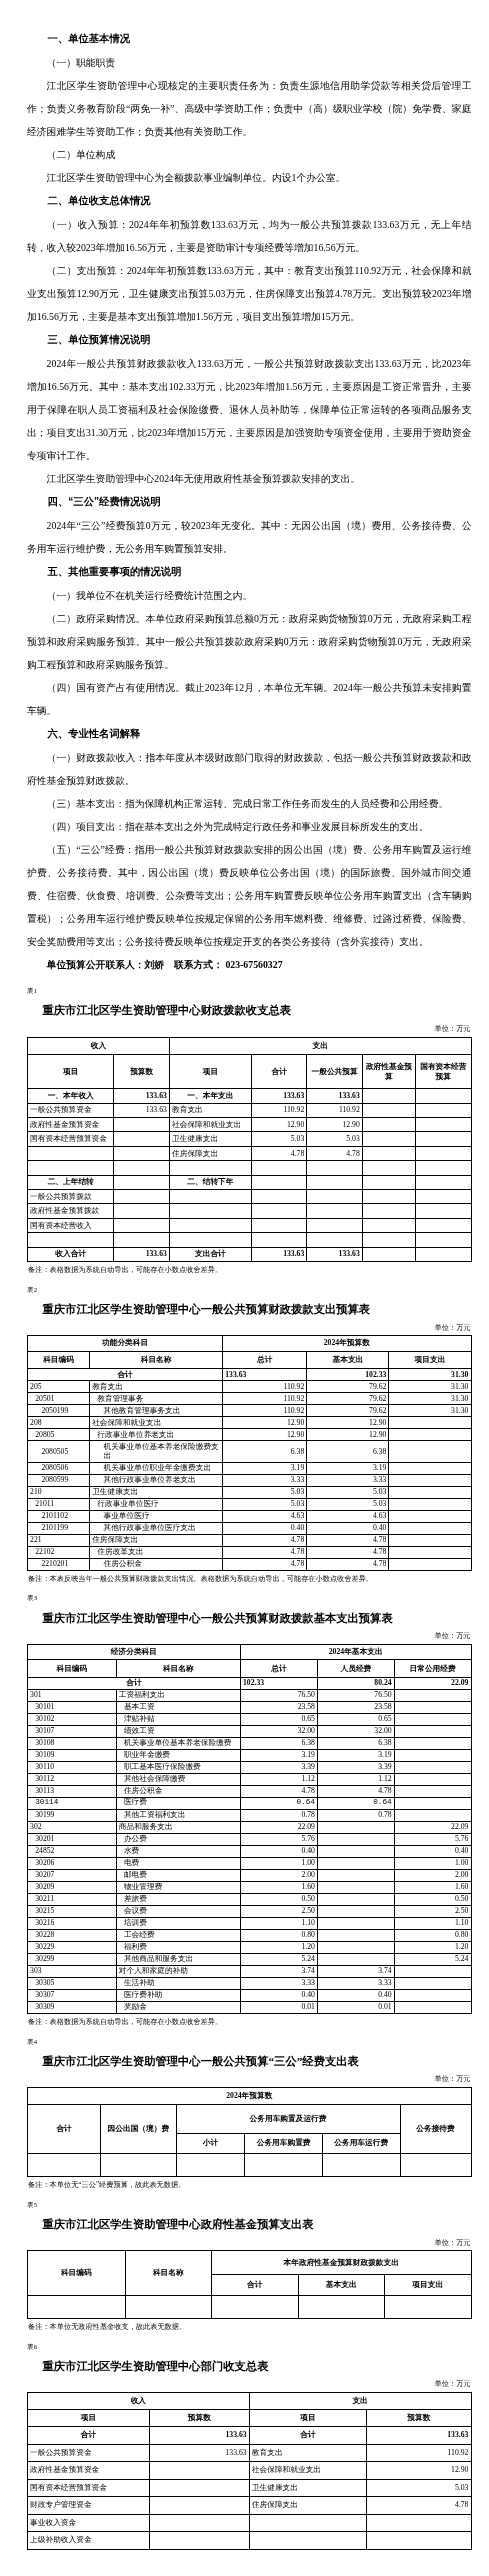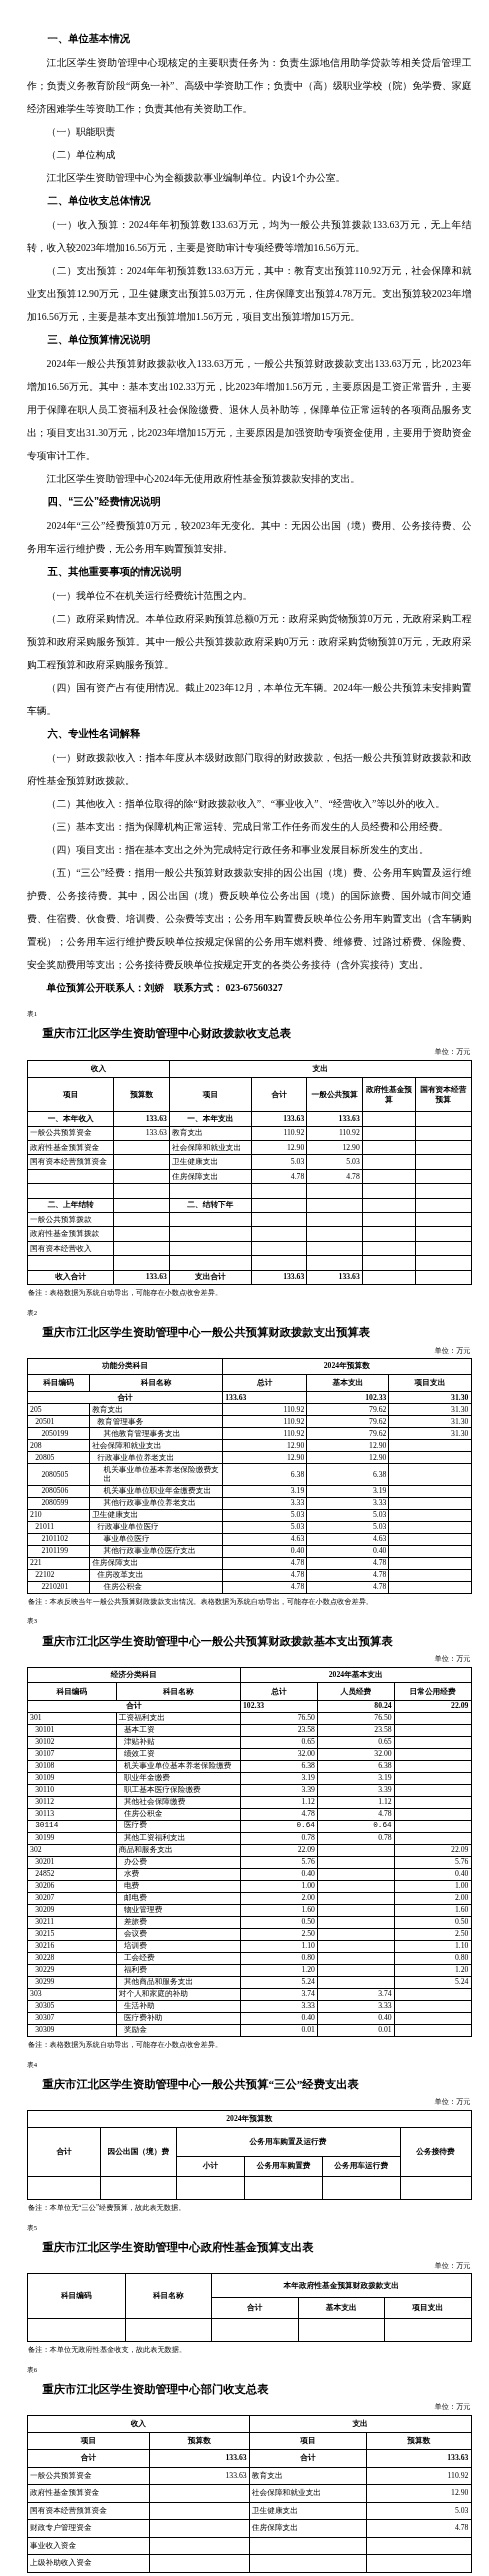--- a/index.html
+++ b/index.html
@@ -22,39 +22,38 @@
   .bold{font-weight:bold;}
   .ind-1{padding-left:7.2px;}
   .ind-2{padding-left:13.4px;}
   .tbl-note{font-size:7.2px;line-height:10.3px;margin:3.1px 0 0 1px;}
 </style>
 </head>
 <body>
 
 <div class="doc" id="doc">
     <p class="heading">一、单位基本情况</p>
+    <p class="body">（一）职能职责</p>
     <p class="body">江北区学生资助管理中心现核定的主要职责任务为：负责生源地信用助学贷款等相关贷后管理工作；负责义务教育阶段“两免一补”、高级中学资助工作；负责中（高）级职业学校（院）免学费、家庭经济困难学生等资助工作；负责其他有关资助工作。</p>
-    <p class="body">（一）职能职责</p>
     <p class="body">（二）单位构成</p>
     <p class="body">江北区学生资助管理中心为全额拨款事业编制单位。内设1个办公室。</p>
     <p class="heading">二、单位收支总体情况</p>
     <p class="body">（一）收入预算：2024年年初预算数133.63万元，均为一般公共预算拨款133.63万元，无上年结转，收入较2023年增加16.56万元，主要是资助审计专项经费等增加16.56万元。</p>
     <p class="body">（二）支出预算：2024年年初预算数133.63万元，其中：教育支出预算110.92万元，社会保障和就业支出预算12.90万元，卫生健康支出预算5.03万元，住房保障支出预算4.78万元。支出预算较2023年增加16.56万元，主要是基本支出预算增加1.56万元，项目支出预算增加15万元。</p>
     <p class="heading">三、单位预算情况说明</p>
     <p class="body">2024年一般公共预算财政拨款收入133.63万元，一般公共预算财政拨款支出133.63万元，比2023年增加16.56万元。其中：基本支出102.33万元，比2023年增加1.56万元，主要原因是工资正常晋升，主要用于保障在职人员工资福利及社会保险缴费、退休人员补助等，保障单位正常运转的各项商品服务支出；项目支出31.30万元，比2023年增加15万元，主要原因是加强资助专项资金使用，主要用于资助资金专项审计工作。</p>
     <p class="body">江北区学生资助管理中心2024年无使用政府性基金预算拨款安排的支出。</p>
     <p class="heading">四、“三公”经费情况说明</p>
     <p class="body">2024年“三公”经费预算0万元，较2023年无变化。其中：无因公出国（境）费用、公务接待费、公务用车运行维护费，无公务用车购置预算安排。</p>
     <p class="heading">五、其他重要事项的情况说明</p>
     <p class="body">（一）我单位不在机关运行经费统计范围之内。</p>
     <p class="body">（二）政府采购情况。本单位政府采购预算总额0万元：政府采购货物预算0万元，无政府采购工程预算和政府采购服务预算。其中一般公共预算拨款政府采购0万元：政府采购货物预算0万元，无政府采购工程预算和政府采购服务预算。</p>
     <p class="body">（四）国有资产占有使用情况。截止2023年12月，本单位无车辆。2024年一般公共预算未安排购置车辆。</p>
     <p class="heading">六、专业性名词解释</p>
     <p class="body">（一）财政拨款收入：指本年度从本级财政部门取得的财政拨款，包括一般公共预算财政拨款和政府性基金预算财政拨款。</p>
-    <p class="body">（二）其他收入：指单位取得的除“财政拨款收入”、“事业收入”、“经营收入”等以外的收入。</p>
     <p class="body">（三）基本支出：指为保障机构正常运转、完成日常工作任务而发生的人员经费和公用经费。</p>
     <p class="body">（四）项目支出：指在基本支出之外为完成特定行政任务和事业发展目标所发生的支出。</p>
     <p class="body">（五）“三公”经费：指用一般公共预算财政拨款安排的因公出国（境）费、公务用车购置及运行维护费、公务接待费。其中，因公出国（境）费反映单位公务出国（境）的国际旅费、国外城市间交通费、住宿费、伙食费、培训费、公杂费等支出；公务用车购置费反映单位公务用车购置支出（含车辆购置税）；公务用车运行维护费反映单位按规定保留的公务用车燃料费、维修费、过路过桥费、保险费、安全奖励费用等支出；公务接待费反映单位按规定开支的各类公务接待（含外宾接待）支出。</p>
     <p class="contact">单位预算公开联系人：刘娇　联系方式： 023-67560327</p>
     <section>
       <div class="tbl-tag">表1</div>
       <div class="tbl-title">重庆市江北区学生资助管理中心财政拨款收支总表</div>
       <div class="tbl-unit">单位：万元</div>
       <table>
         <colgroup>

